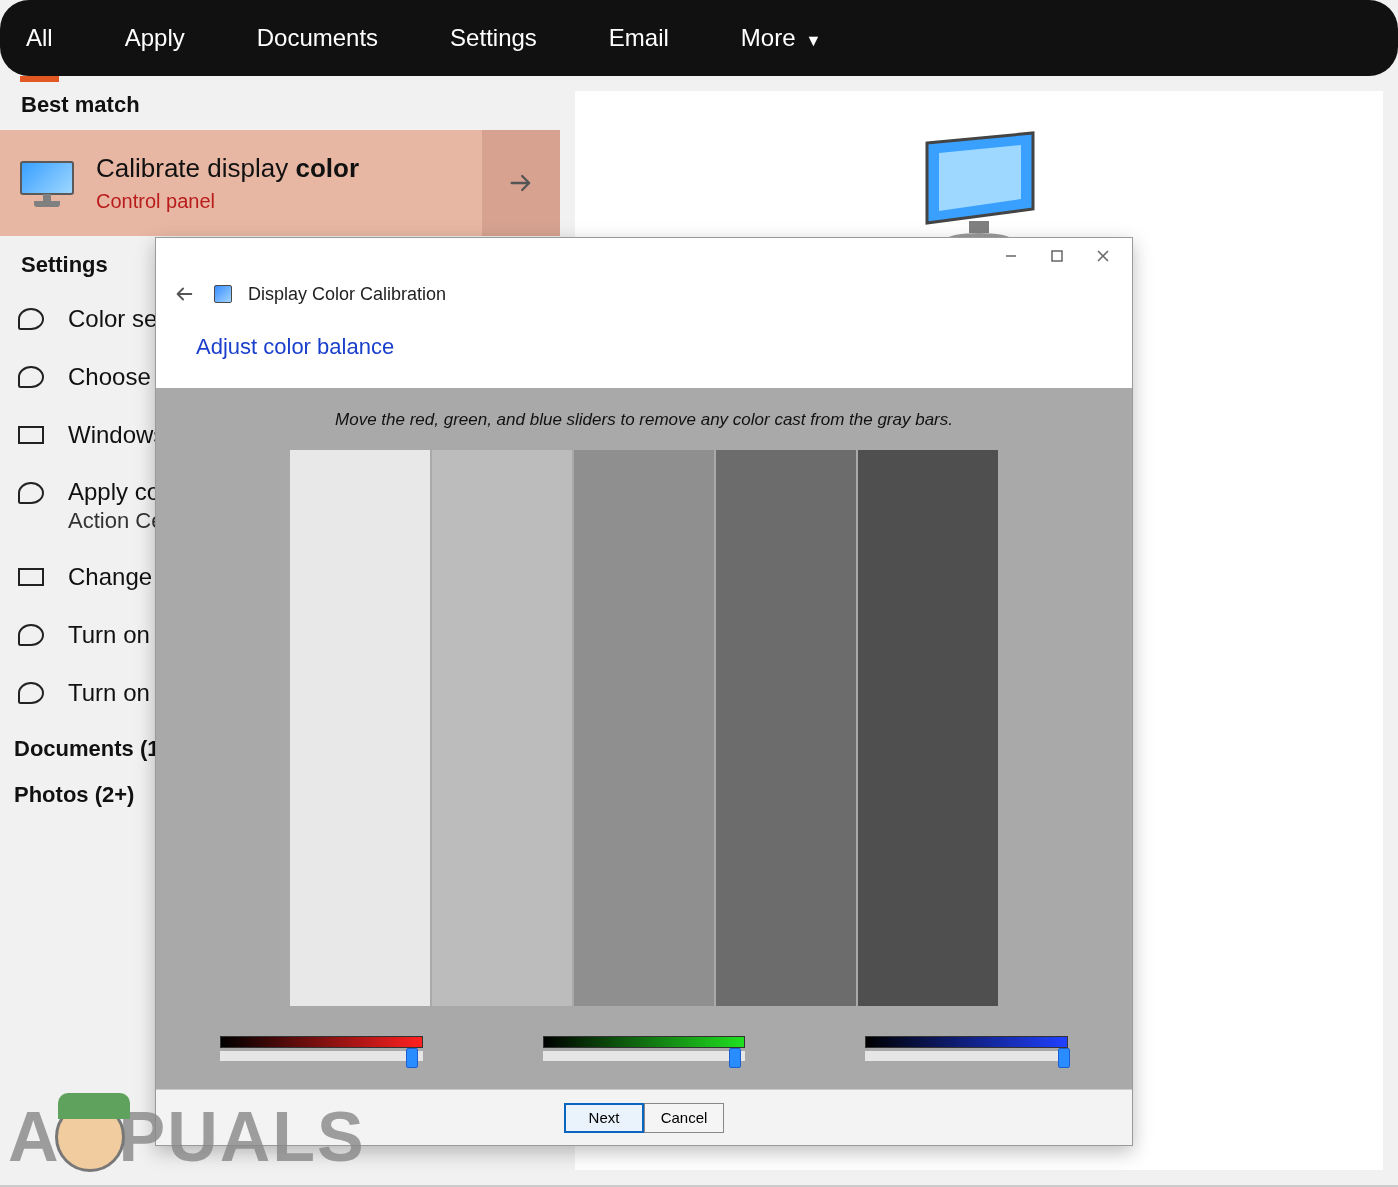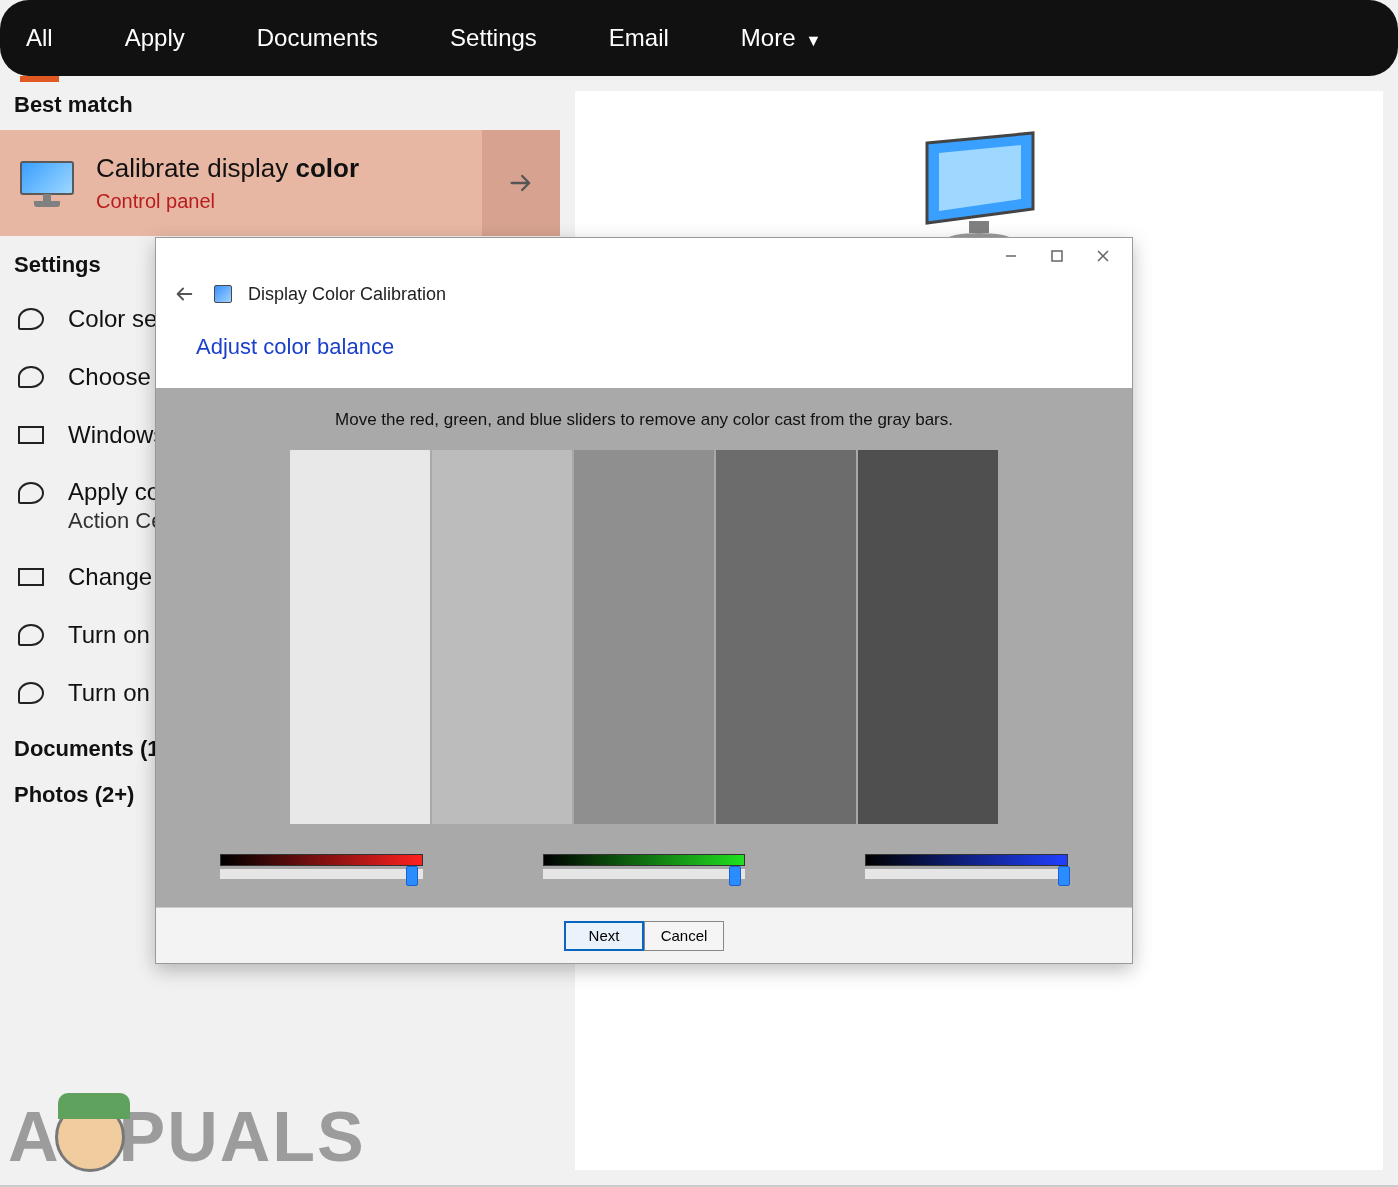--- a/index.html
+++ b/index.html
@@ -53,21 +53,21 @@
   }
   .right-col {
     flex: 1;
     background: #fff;
     margin: 15px 15px 15px 15px;
     position: relative;
   }
   .section-header {
     font-size: 22px;
     font-weight: 600;
-    padding: 16px 14px 12px;
+    padding: 16px 21px 12px;
     color: #111;
   }
   .best-match {
     display: flex;
     align-items: stretch;
     background: #e8b7a3;
     height: 106px;
   }
   .best-match-main {
     flex: 1;
@@ -144,21 +144,21 @@
     top: 40px; left: 50%; transform: translateX(-50%);
     width: 140px; height: 120px;
   }
 
   
   .dialog {
     position: absolute;
     left: 155px;
     top: 237px;
     width: 978px;
-    height: 727px;
+    height: 909px;
     background: #fff;
     border: 1px solid #9a9a9a;
     display: flex;
     flex-direction: column;
     box-shadow: 0 6px 18px rgba(0,0,0,.25);
   }
   .titlebar {
     height: 36px;
     display: flex;
     align-items: center;
@@ -196,20 +196,21 @@
     background: #a9a9a9;
     padding: 22px 24px 18px;
     display: flex;
     flex-direction: column;
   }
   .instruction {
     text-align: center;
     font-size: 17px;
     color: #111;
     margin-bottom: 20px;
+    font-style: italic;
   }
   .bars {
     flex: 1;
     display: flex;
     gap: 2px;
     padding: 0 110px 0 110px;
     height: 400px;
   }
   .bar { flex: 1; }
   .sliders {

